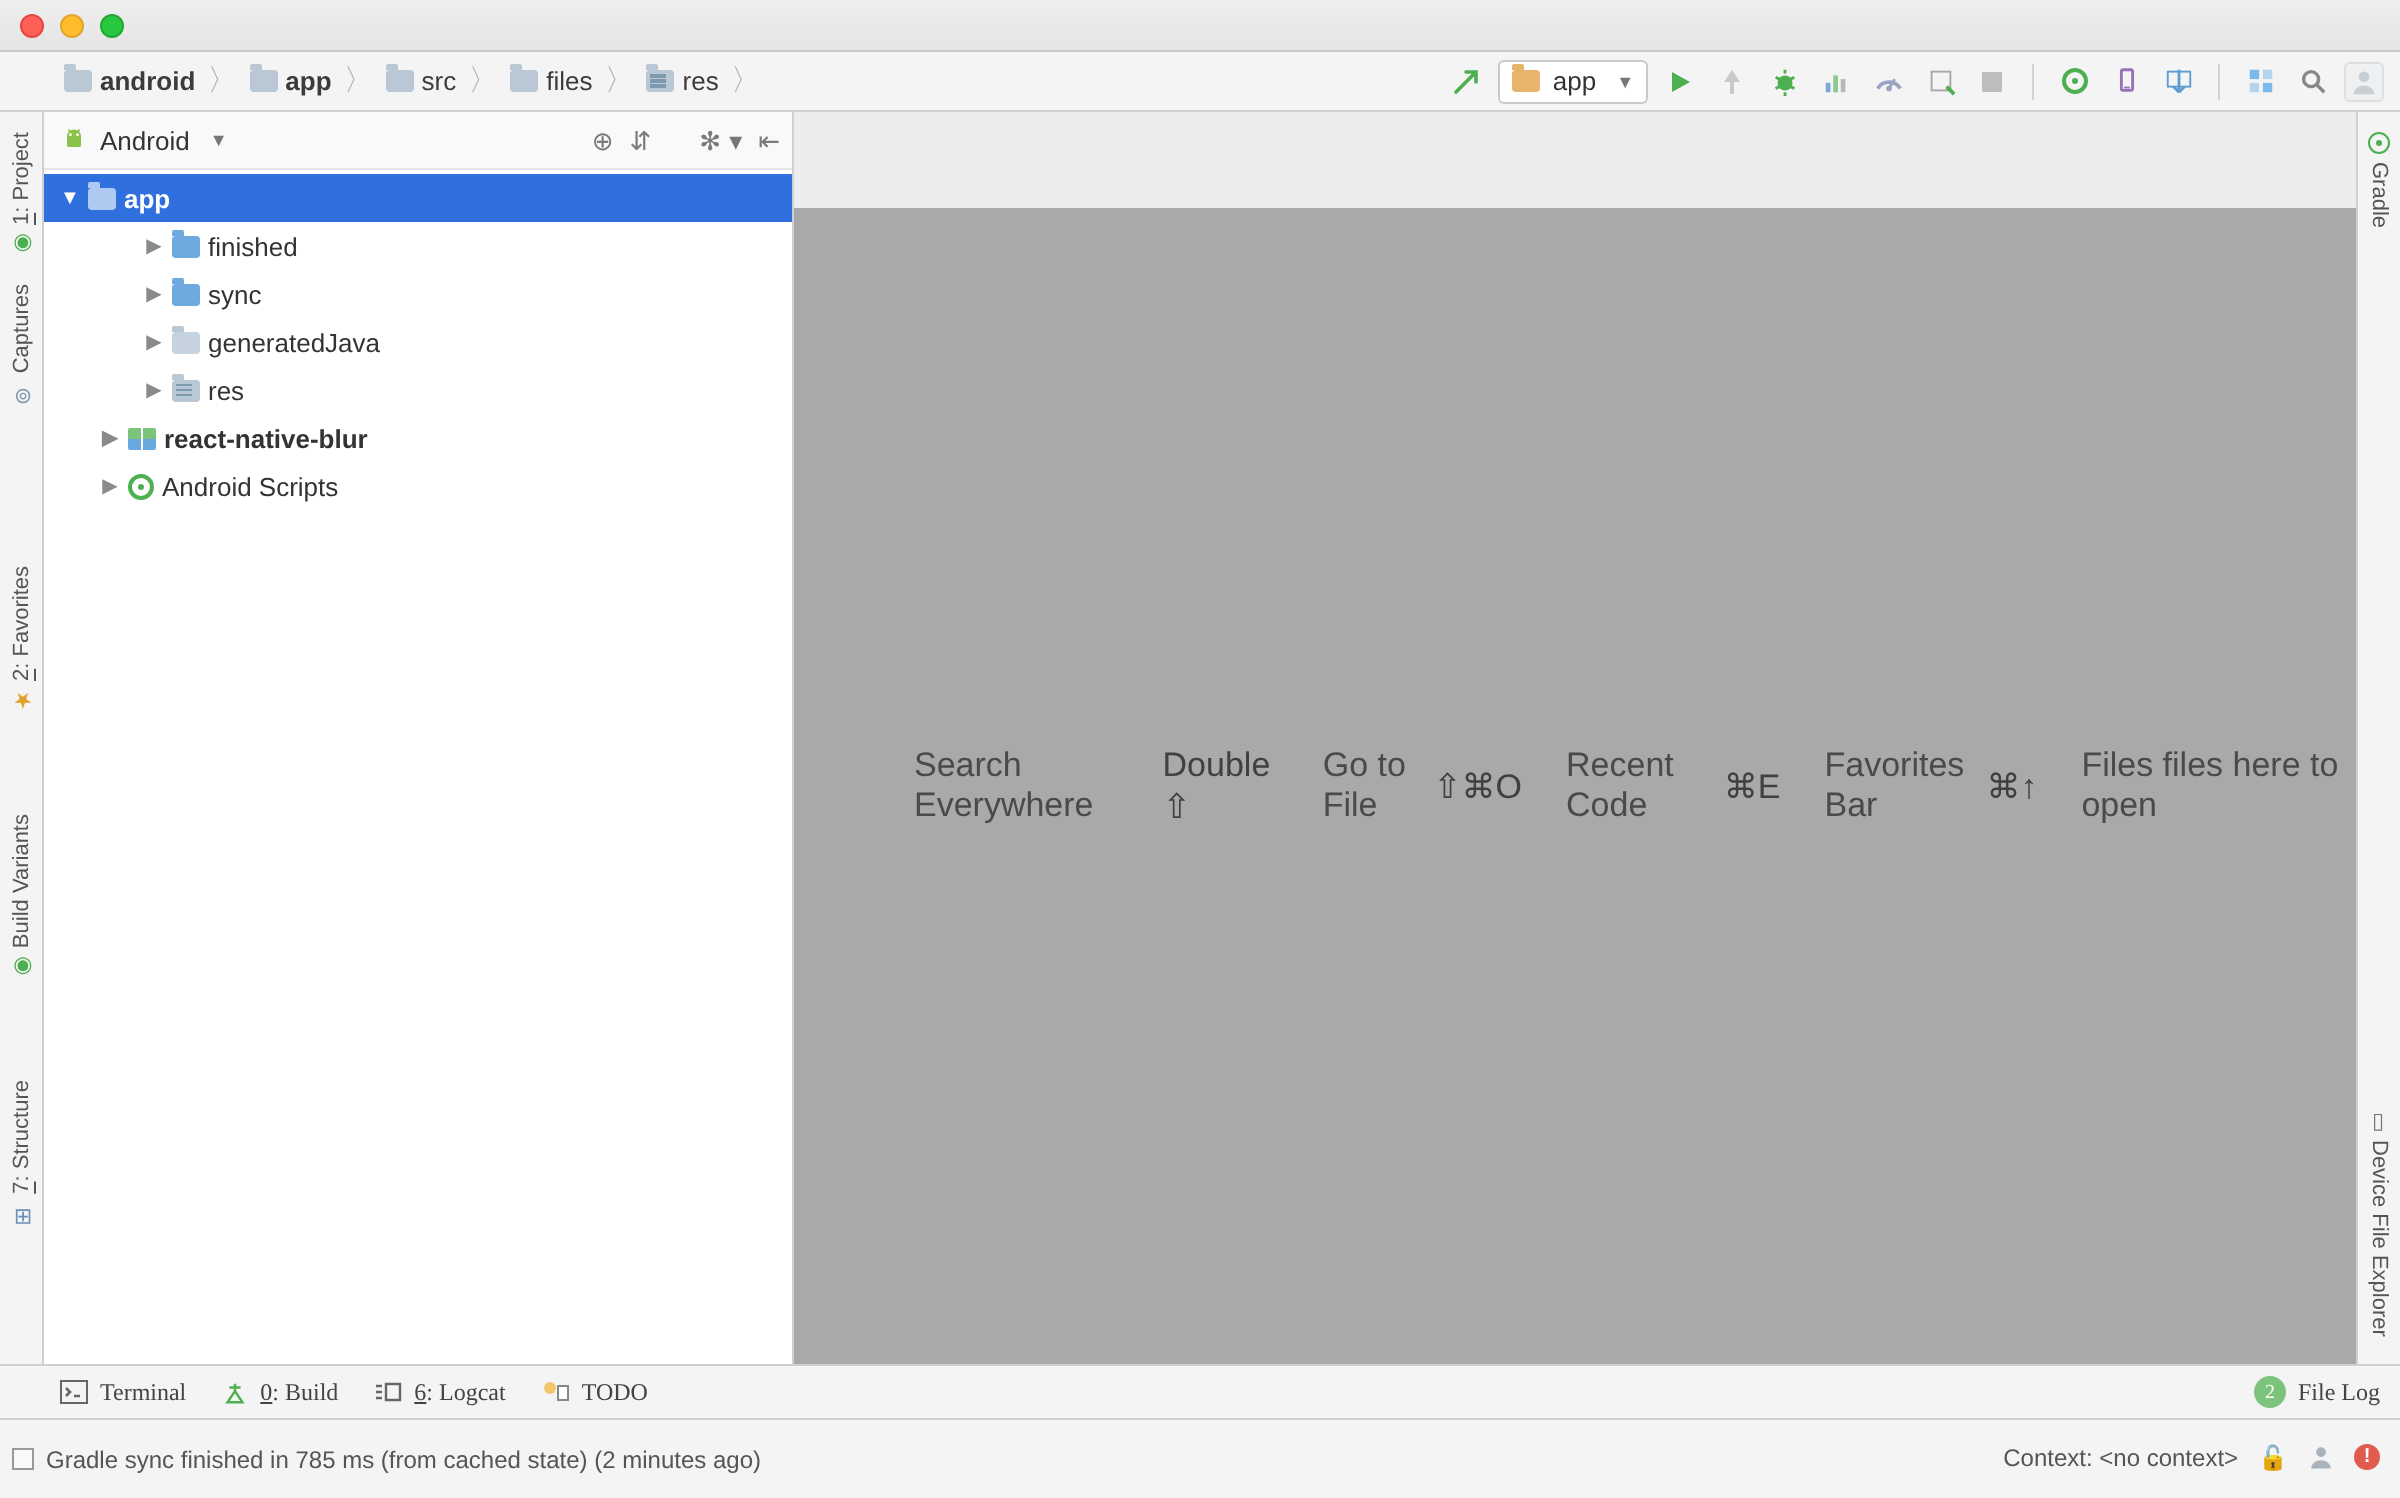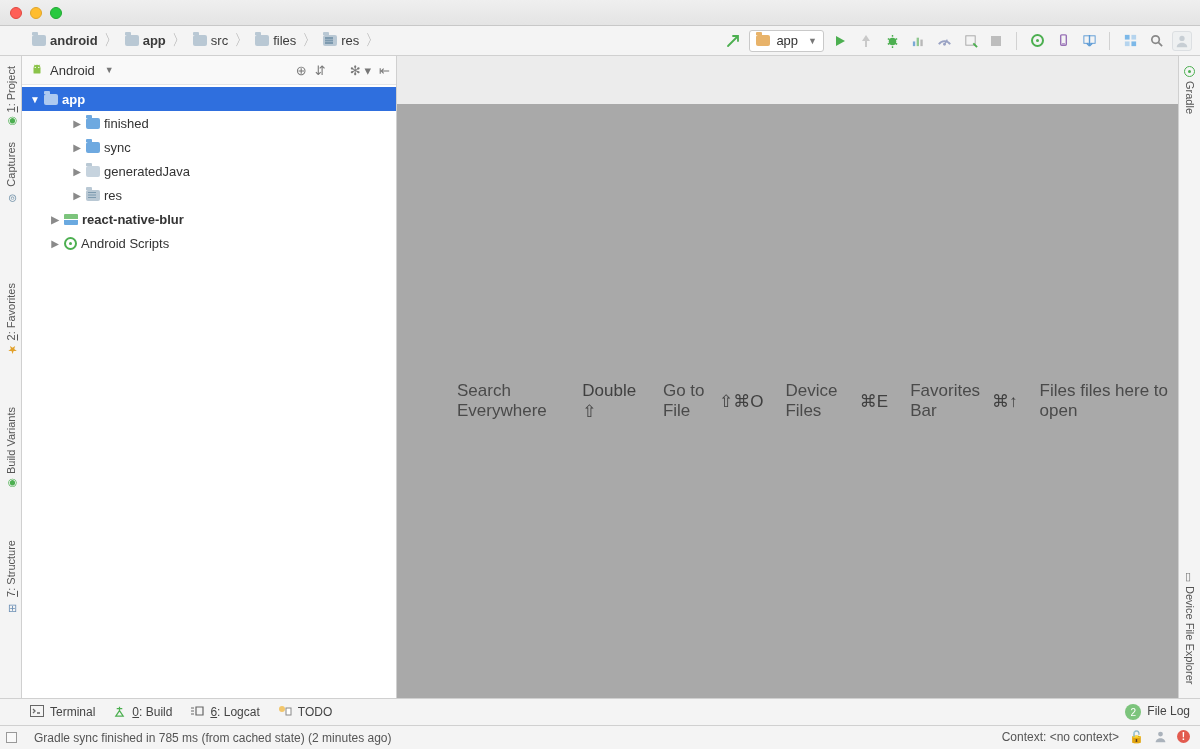--- a/index.html
+++ b/index.html
@@ -157,32 +157,32 @@
   }
   .editor-empty .line { display:flex; align-items:center; gap:6px;}
   .editor-empty .shortcut { color:#404040; }
 
   
   .bottom-bar {
     height:27px; background:#f4f4f4;
     border-top:1px solid #d0d0d0;
     display:flex; align-items:center; padding:0 10px 0 30px; gap:18px;
   }
-  .bb-item { display:flex; gap:6px; color:#444; font-size:12px;}
+  .bb-item { display:flex; align-items:center; gap:6px; color:#444; font-size:12px;font-family:Liberation Serif, serif;}
   .bb-right { margin-left:auto; display:flex; align-items:center; gap:8px;}
   .badge-num {
     min-width:16px;height:16px;border-radius:8px;background:#7cc47c;color:#fff;
     font-size:10px;display:flex;align-items:center;justify-content:center;padding:0 4px;
   }
 
   
   .statusbar {
-    height:24px; background:#f4f4f4;
+    height:40px; background:#f4f4f4;
     border-top:1px solid #d0d0d0;
-    display:flex; align-items:center; padding:0 10px; gap:17px;
+    display:flex; align-items:center; padding:0 10px; gap:6px;
     color:#555; font-size:12px;
   }
   .sq-icon { width:11px;height:11px;border:1px solid #999; background:#f9f9f9; margin-left:-4px;}
   .status-right { margin-left:auto; display:flex; align-items:flex-start; gap:10px;}
   .lock-icon { font-size:12px; color:#888;}
   .person-icon { font-size:12px; color:#9aa3ae;}
   .err-circle { width:13px;height:13px;border-radius:50%;background:#e25b4f;color:#fff;
                 font-size:10px;display:flex;align-items:center;justify-content:center;font-weight:700;}
 
   .underline-key { text-decoration: underline; }
@@ -415,21 +415,21 @@
     <div class="editor-empty">
       <div class="line">
         <span>Search Everywhere</span>
         <span class="shortcut">Double ⇧</span>
       </div>
       <div class="line">
         <span>Go to File</span>
         <span class="shortcut">⇧⌘O</span>
       </div>
       <div class="line">
-        <span>Device Files</span>
+        <span>Recent Code</span>
         <span class="shortcut">⌘E</span>
       </div>
       <div class="line">
         <span>Favorites Bar</span>
         <span class="shortcut">⌘↑</span>
       </div>
       <div class="line">
         <span>Files files here to open</span>
       </div>
     </div>

